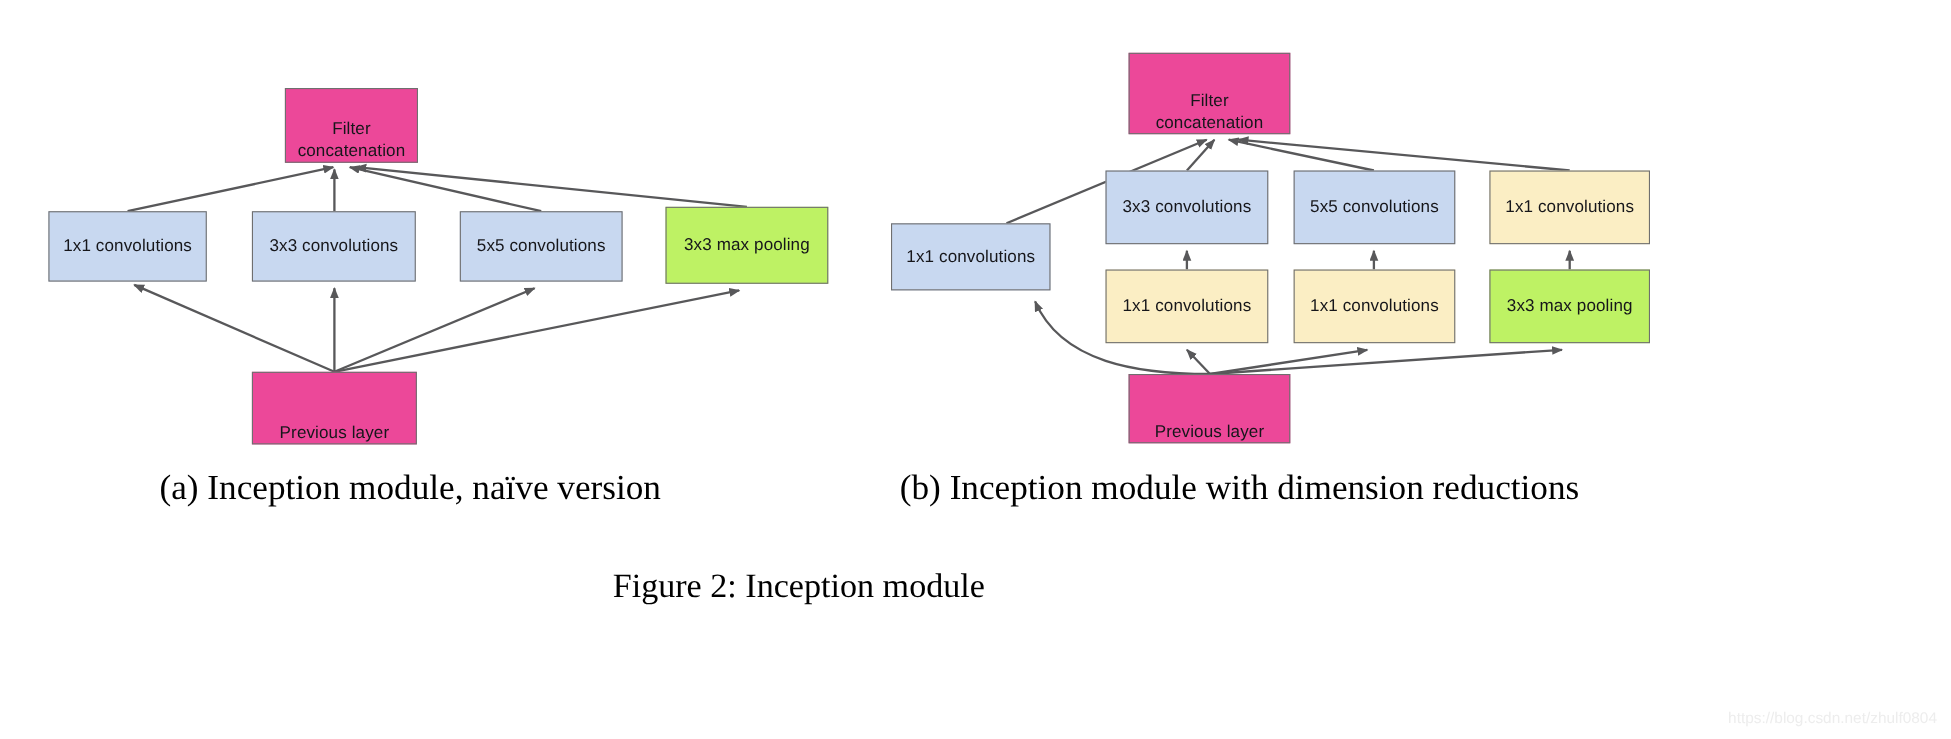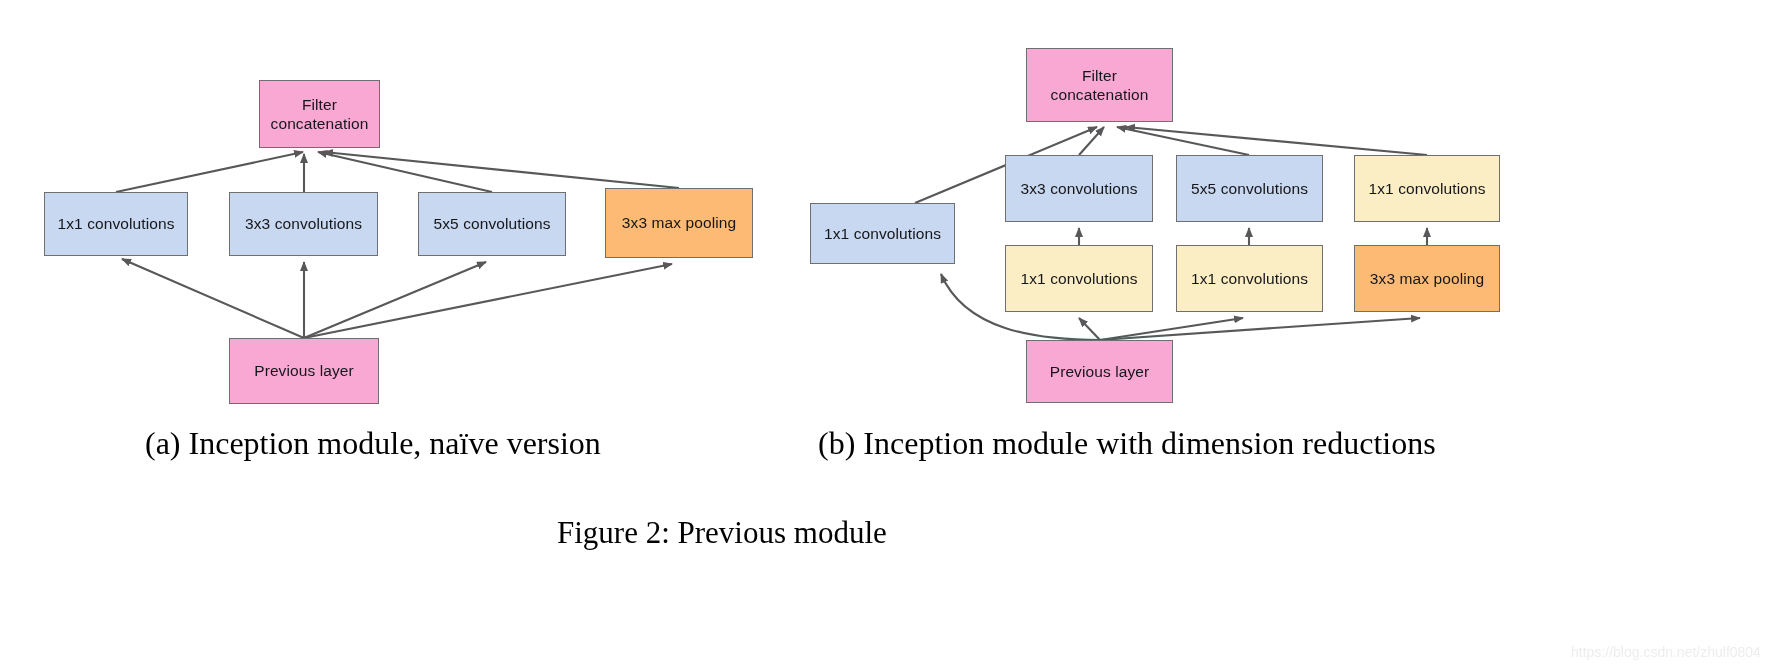--- a/index.html
+++ b/index.html
@@ -3,24 +3,24 @@
 <meta charset="utf-8">
 <style>
   html,body{margin:0;padding:0;background:#ffffff;}
   body{width:1774px;height:672px;position:relative;overflow:hidden;
        font-family:"Liberation Sans",sans-serif;}
   #figure{position:absolute;left:0;top:0;width:1774px;height:672px;}
   .svgroot{position:absolute;left:0;top:0;width:1774px;height:672px;}
   .node{position:absolute;box-sizing:border-box;border:1.6px solid #6f6f6f;
         display:flex;align-items:center;justify-content:center;text-align:center;
         font-size:15.5px;color:#16161a;line-height:1.25;letter-spacing:.1px;}
-  .green{background:#f9a8d4;}
+  .green{background:#ec4899;align-items:flex-end;}
   .blue{background:#c8d8f0;text-align:right;}
   .yellow{background:#fbeec4;}
-  .red{background:#fdba74;}
+  .red{background:#bef264;}
   .caption{position:absolute;font-family:"Liberation Serif",serif;color:#000;
            white-space:nowrap;}
   .subcap{font-size:32px;}
   .figcap{font-size:31px;}
   .watermark{position:absolute;font-family:"Liberation Sans",sans-serif;
              font-size:14px;color:#ededed;white-space:nowrap;}
 </style>
 </head>
 <body>
 
@@ -104,16 +104,16 @@
   </div>
   <div class="node red" style="left:1354px;top:245px;width:146px;height:67px;">
     <span>3x3 max pooling</span>
   </div>
   <div class="node green" style="left:1026px;top:340px;width:147px;height:63px;">
     <span>Previous layer</span>
   </div>
 
   <div class="caption subcap" style="left:145px;top:425px;">(a)  Inception module, naïve version</div>
   <div class="caption subcap" style="left:818px;top:425px;">(b)  Inception module with dimension reductions</div>
-  <div class="caption figcap" style="left:557px;top:515px;">Figure 2: Previous module</div>
+  <div class="caption figcap" style="left:557px;top:515px;">Figure 2: Inception module</div>
 
   <div class="watermark" style="left:1571px;top:644px;">https://blog.csdn.net/zhulf0804</div>
 </div>
 
 </body></html>

